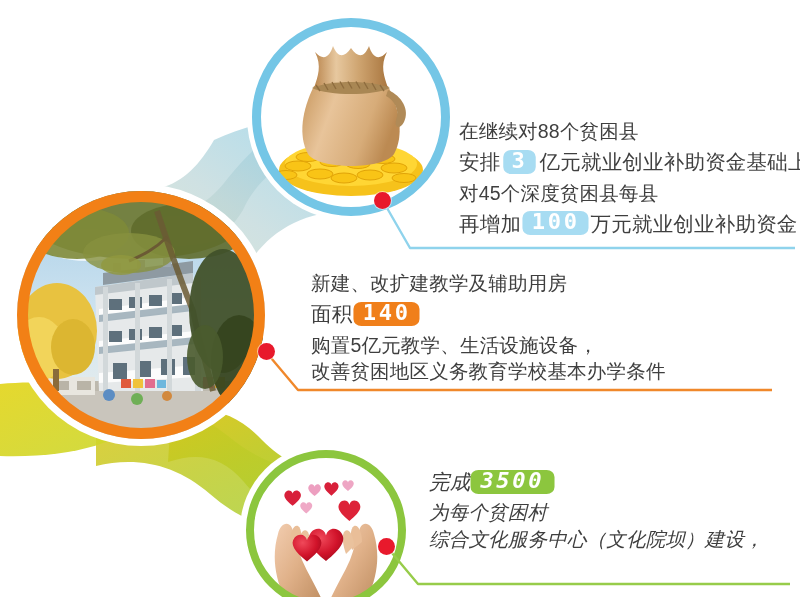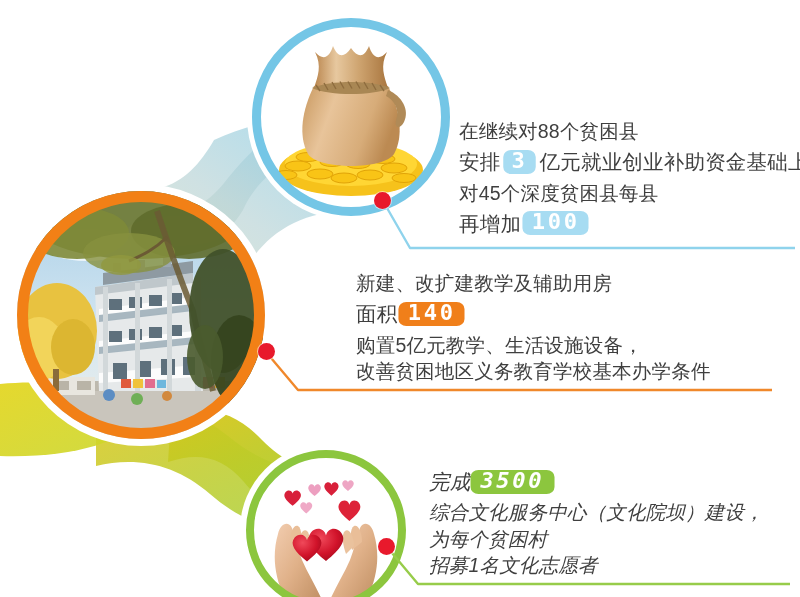--- a/index.html
+++ b/index.html
@@ -75,21 +75,21 @@
     line-height:1;
     transform:scaleX(1.12);
     transform-origin:center;
   }
   .badge-inner{transform:scaleX(.94);display:inline-block;}
   .badge.blue{background:#A7DCF2;}
   .badge.orange{background:#F07F1A;}
   .badge.green{background:#8CC63E;}
 
   #txt-money{left:459px;top:106px;}
-  #txt-school{left:311px;top:258px;margin-left:45px;}
+  #txt-school{left:311px;top:258px;}
   #txt-hands{left:429px;top:452px;font-style:italic;}
 
   
   .noselect{user-select:none;}
 </style>
 </head>
 <body>
 
 <div id="stage">
 
@@ -398,20 +398,21 @@
       <span>亿元就业创业补助资金基础上，</span>
     </div>
     <div class="tline">
       <span>对45个深度贫困县每县</span>
     </div>
     <div class="tline big">
       <span>再增加</span>
       <span class="badge blue">
           <span class="badge-inner">100</span>
         </span>
+      <span>万元就业创业补助资金</span>
     </div>
   </div>
 
   <div class="tblock noselect" id="txt-school">
     <div class="tline">
       <span>新建、改扩建教学及辅助用房</span>
     </div>
     <div class="tline big">
       <span>面积</span>
       <span class="badge orange">
@@ -427,23 +428,20 @@
   </div>
 
   <div class="tblock noselect" id="txt-hands">
     <div class="tline big">
       <span>完成</span>
       <span class="badge green">
           <span class="badge-inner">3500</span>
         </span>
     </div>
     <div class="tline">
+      <span>为每个贫困村</span>
+    </div>
+    <div class="tline">
       <span>综合文化服务中心（文化院坝）建设，</span>
     </div>
-    <div class="tline">
-      <span>为每个贫困村</span>
-    </div>
-    <div class="tline">
-      <span>招募1名文化志愿者</span>
-    </div>
   </div>
 
 </div>
 
 </body></html>

